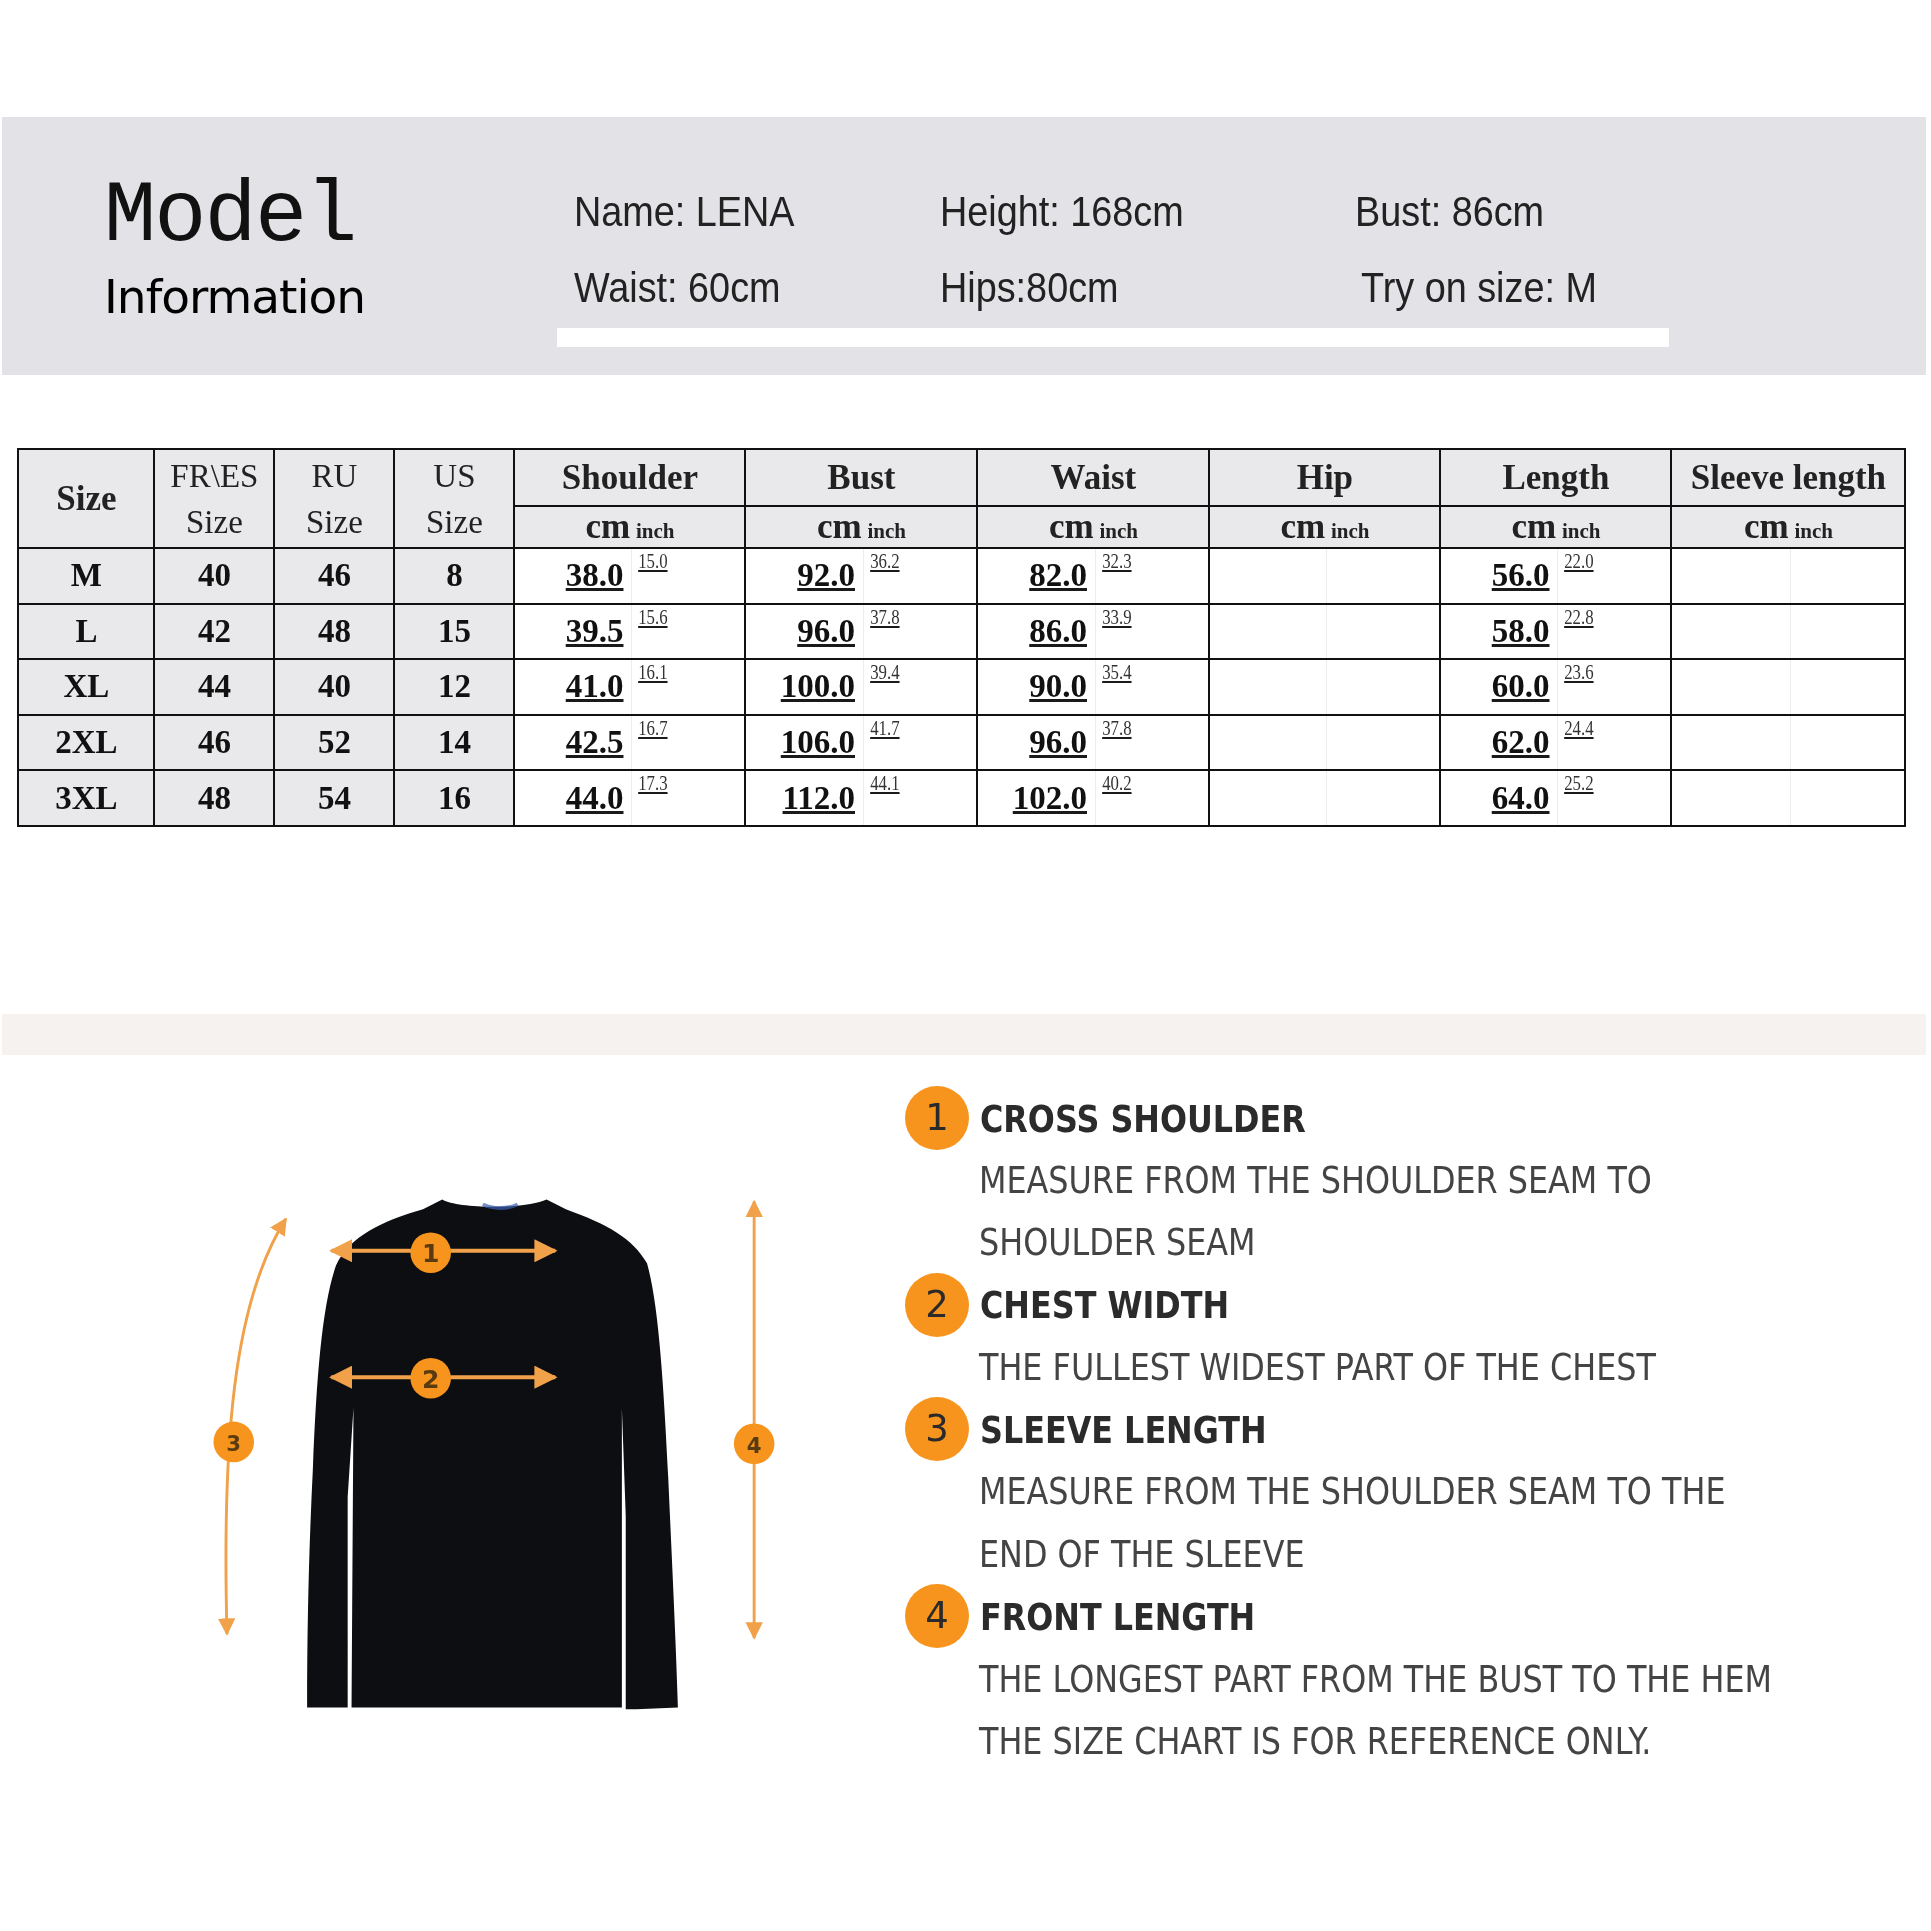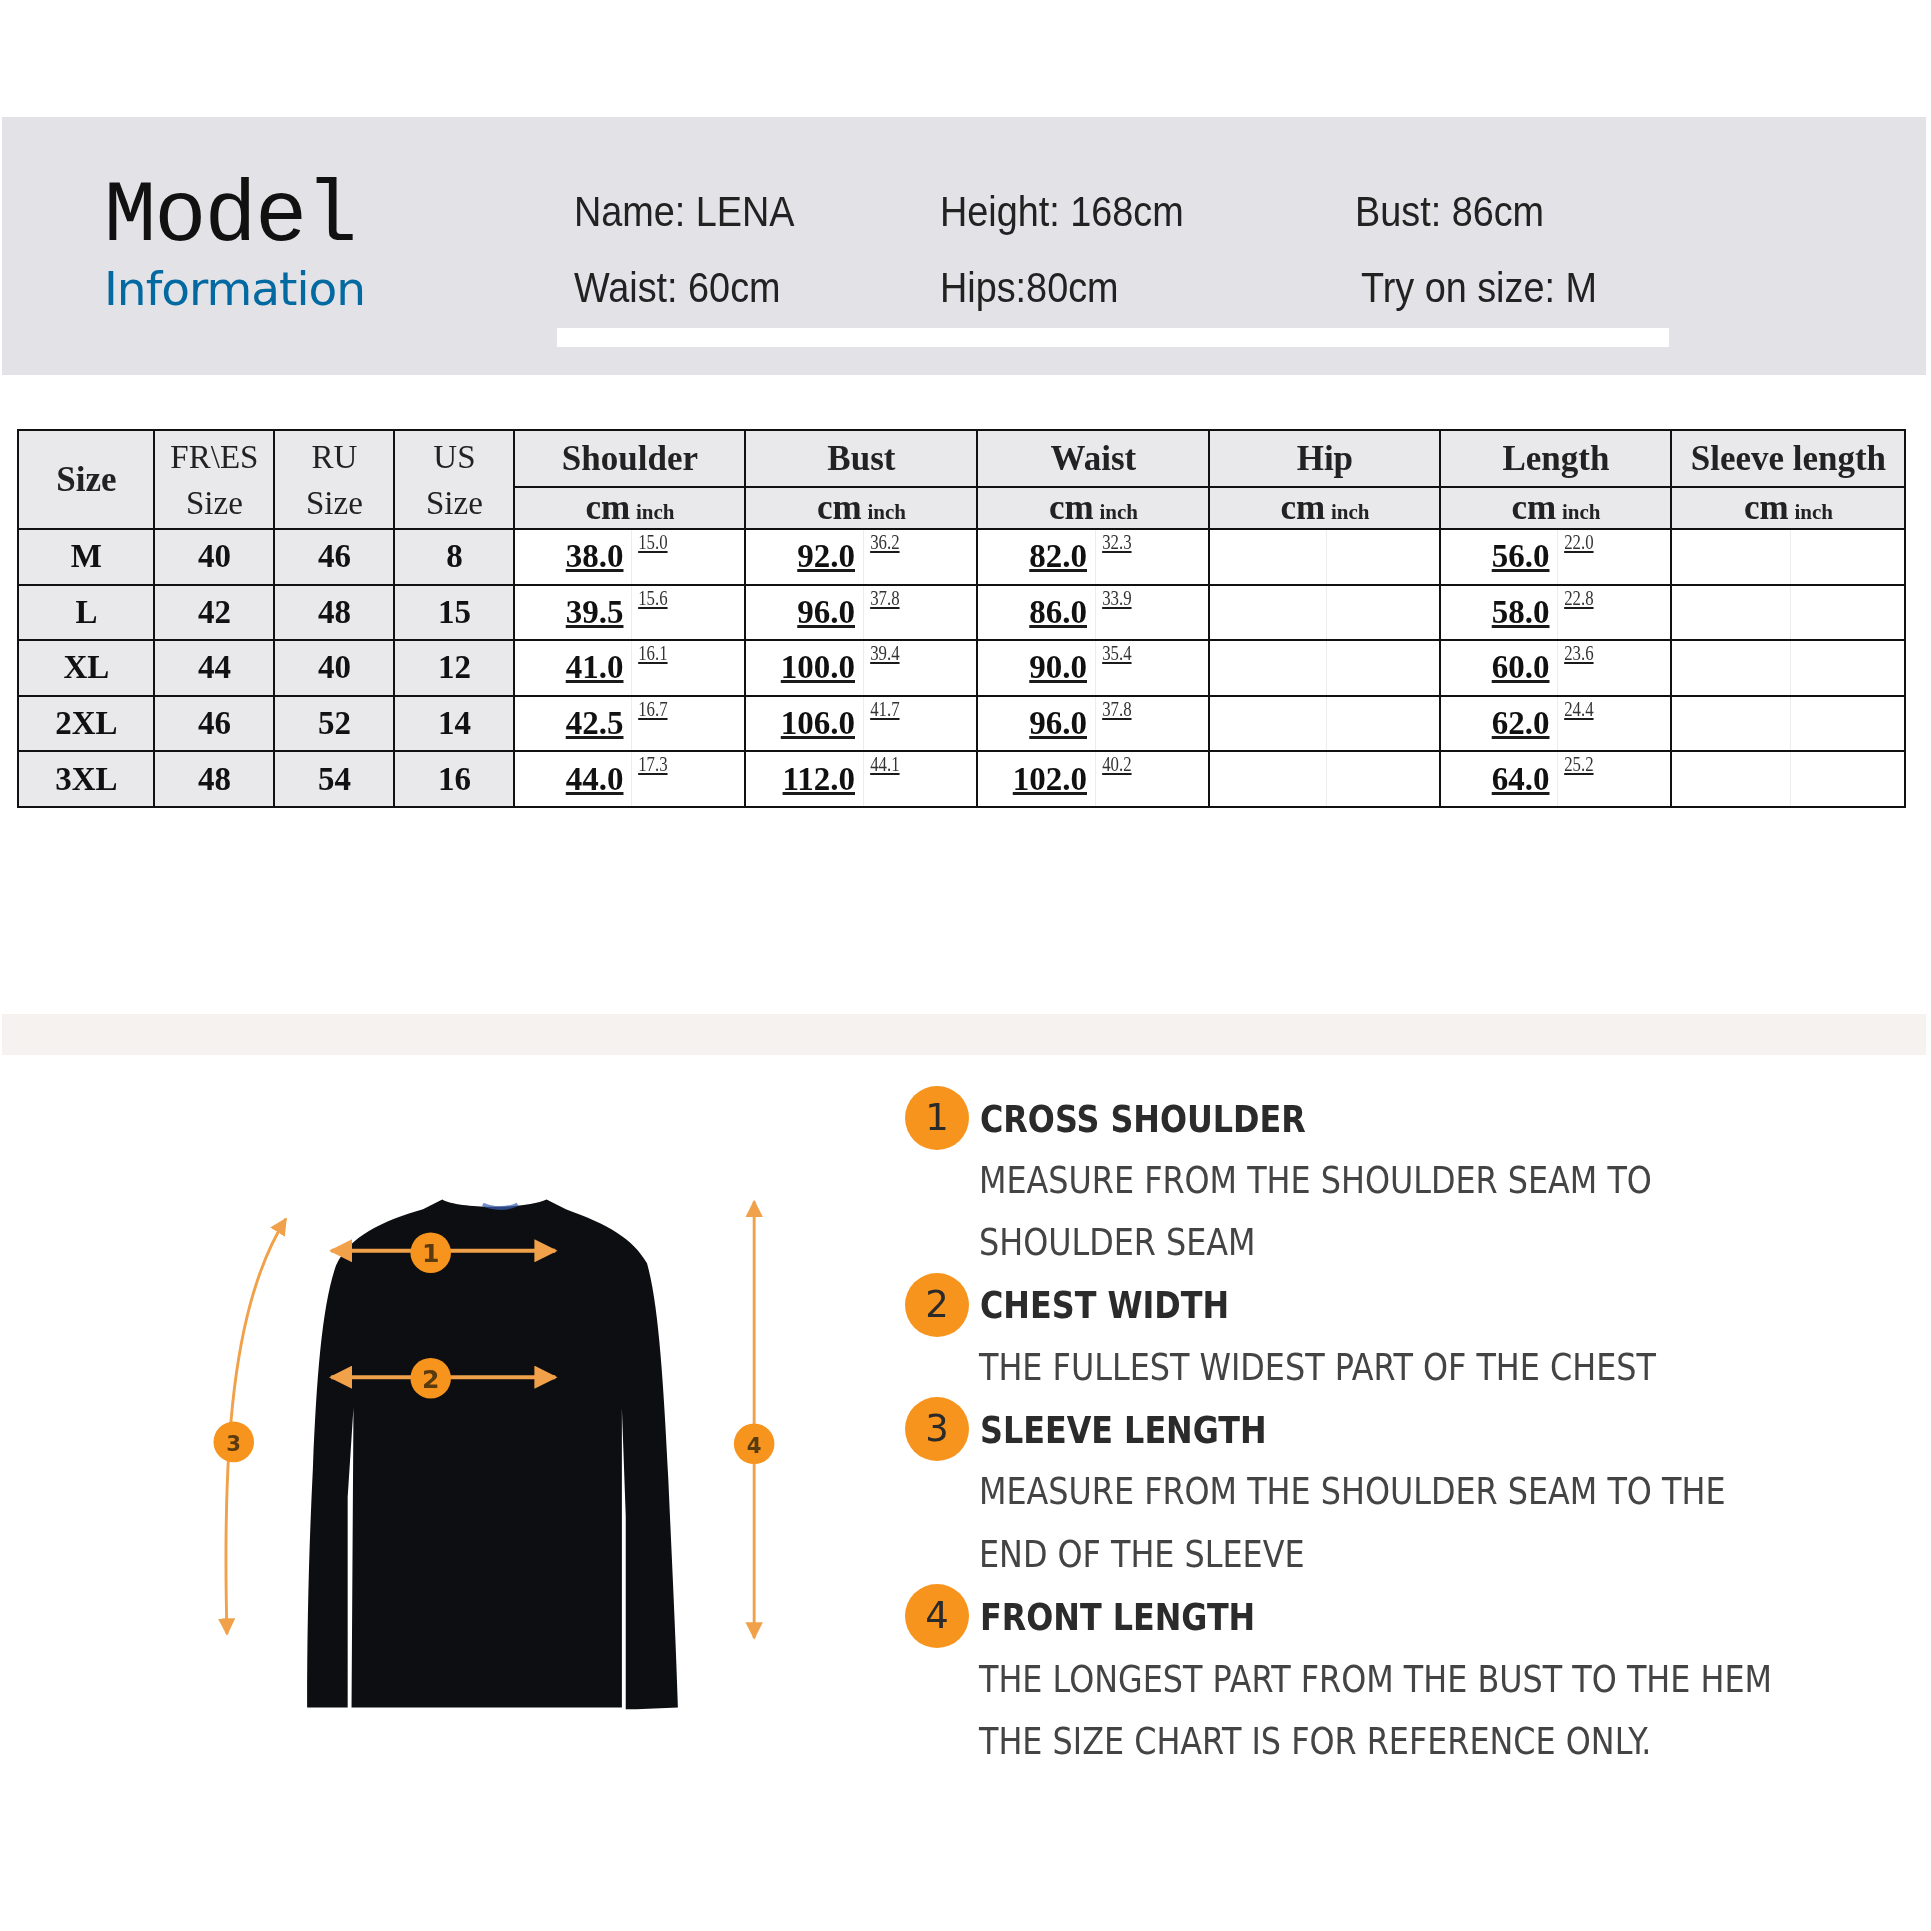--- a/index.html
+++ b/index.html
@@ -12,35 +12,35 @@
   .model-band {
     position:absolute; left:1.9px; top:117px; width:1924px; height:258px;
     background:#e3e3e7;
   }
   .model-title {
     position:absolute; left:104px; top:174px;
     font-family:Liberation Mono, monospace; font-size:87px; line-height:1; color:#111;
     letter-spacing:-1.9px;
   }
   .model-subtitle {
-    position:absolute; left:104px; top:265px;
-    font-family:"DejaVu Sans", sans-serif; font-size:47px; line-height:1; color:#0369a1;
+    position:absolute; left:104px; top:273px;
+    font-family:"DejaVu Sans", sans-serif; font-size:47px; line-height:1; color:#000000;
     letter-spacing:-1px;
   }
   .info-item {
     position:absolute; font-family:"Liberation Sans", sans-serif; font-size:42px;
     line-height:1; color:#222; white-space:nowrap; transform:scaleX(0.9); transform-origin:left center;
   }
   .info-underline {
     position:absolute; left:557px; top:328px; width:1112px; height:19.3px; background:#ffffff;
   }
 
   
   .size-table {
-    position:absolute; left:17.4px; top:429px; width:1885px; height:379px;
+    position:absolute; left:17.4px; top:448px; width:1885px; height:379px;
     border-collapse:collapse; table-layout:fixed;
     font-family:"Liberation Serif", serif;
   }
   .size-table td, .size-table th {
     border:2.9px solid #111; padding:0; text-align:center; vertical-align:middle;
   }
   .size-table thead th { background:#e9e9ec; font-weight:normal; color:#222; }
   .hdr-main { font-weight:bold !important; font-size:35px; }
   .hdr-two { font-size:33px; line-height:46px; color:#333; }
   .hdr-group { font-weight:bold !important; font-size:35px; height:55px;margin-top:45px; }

